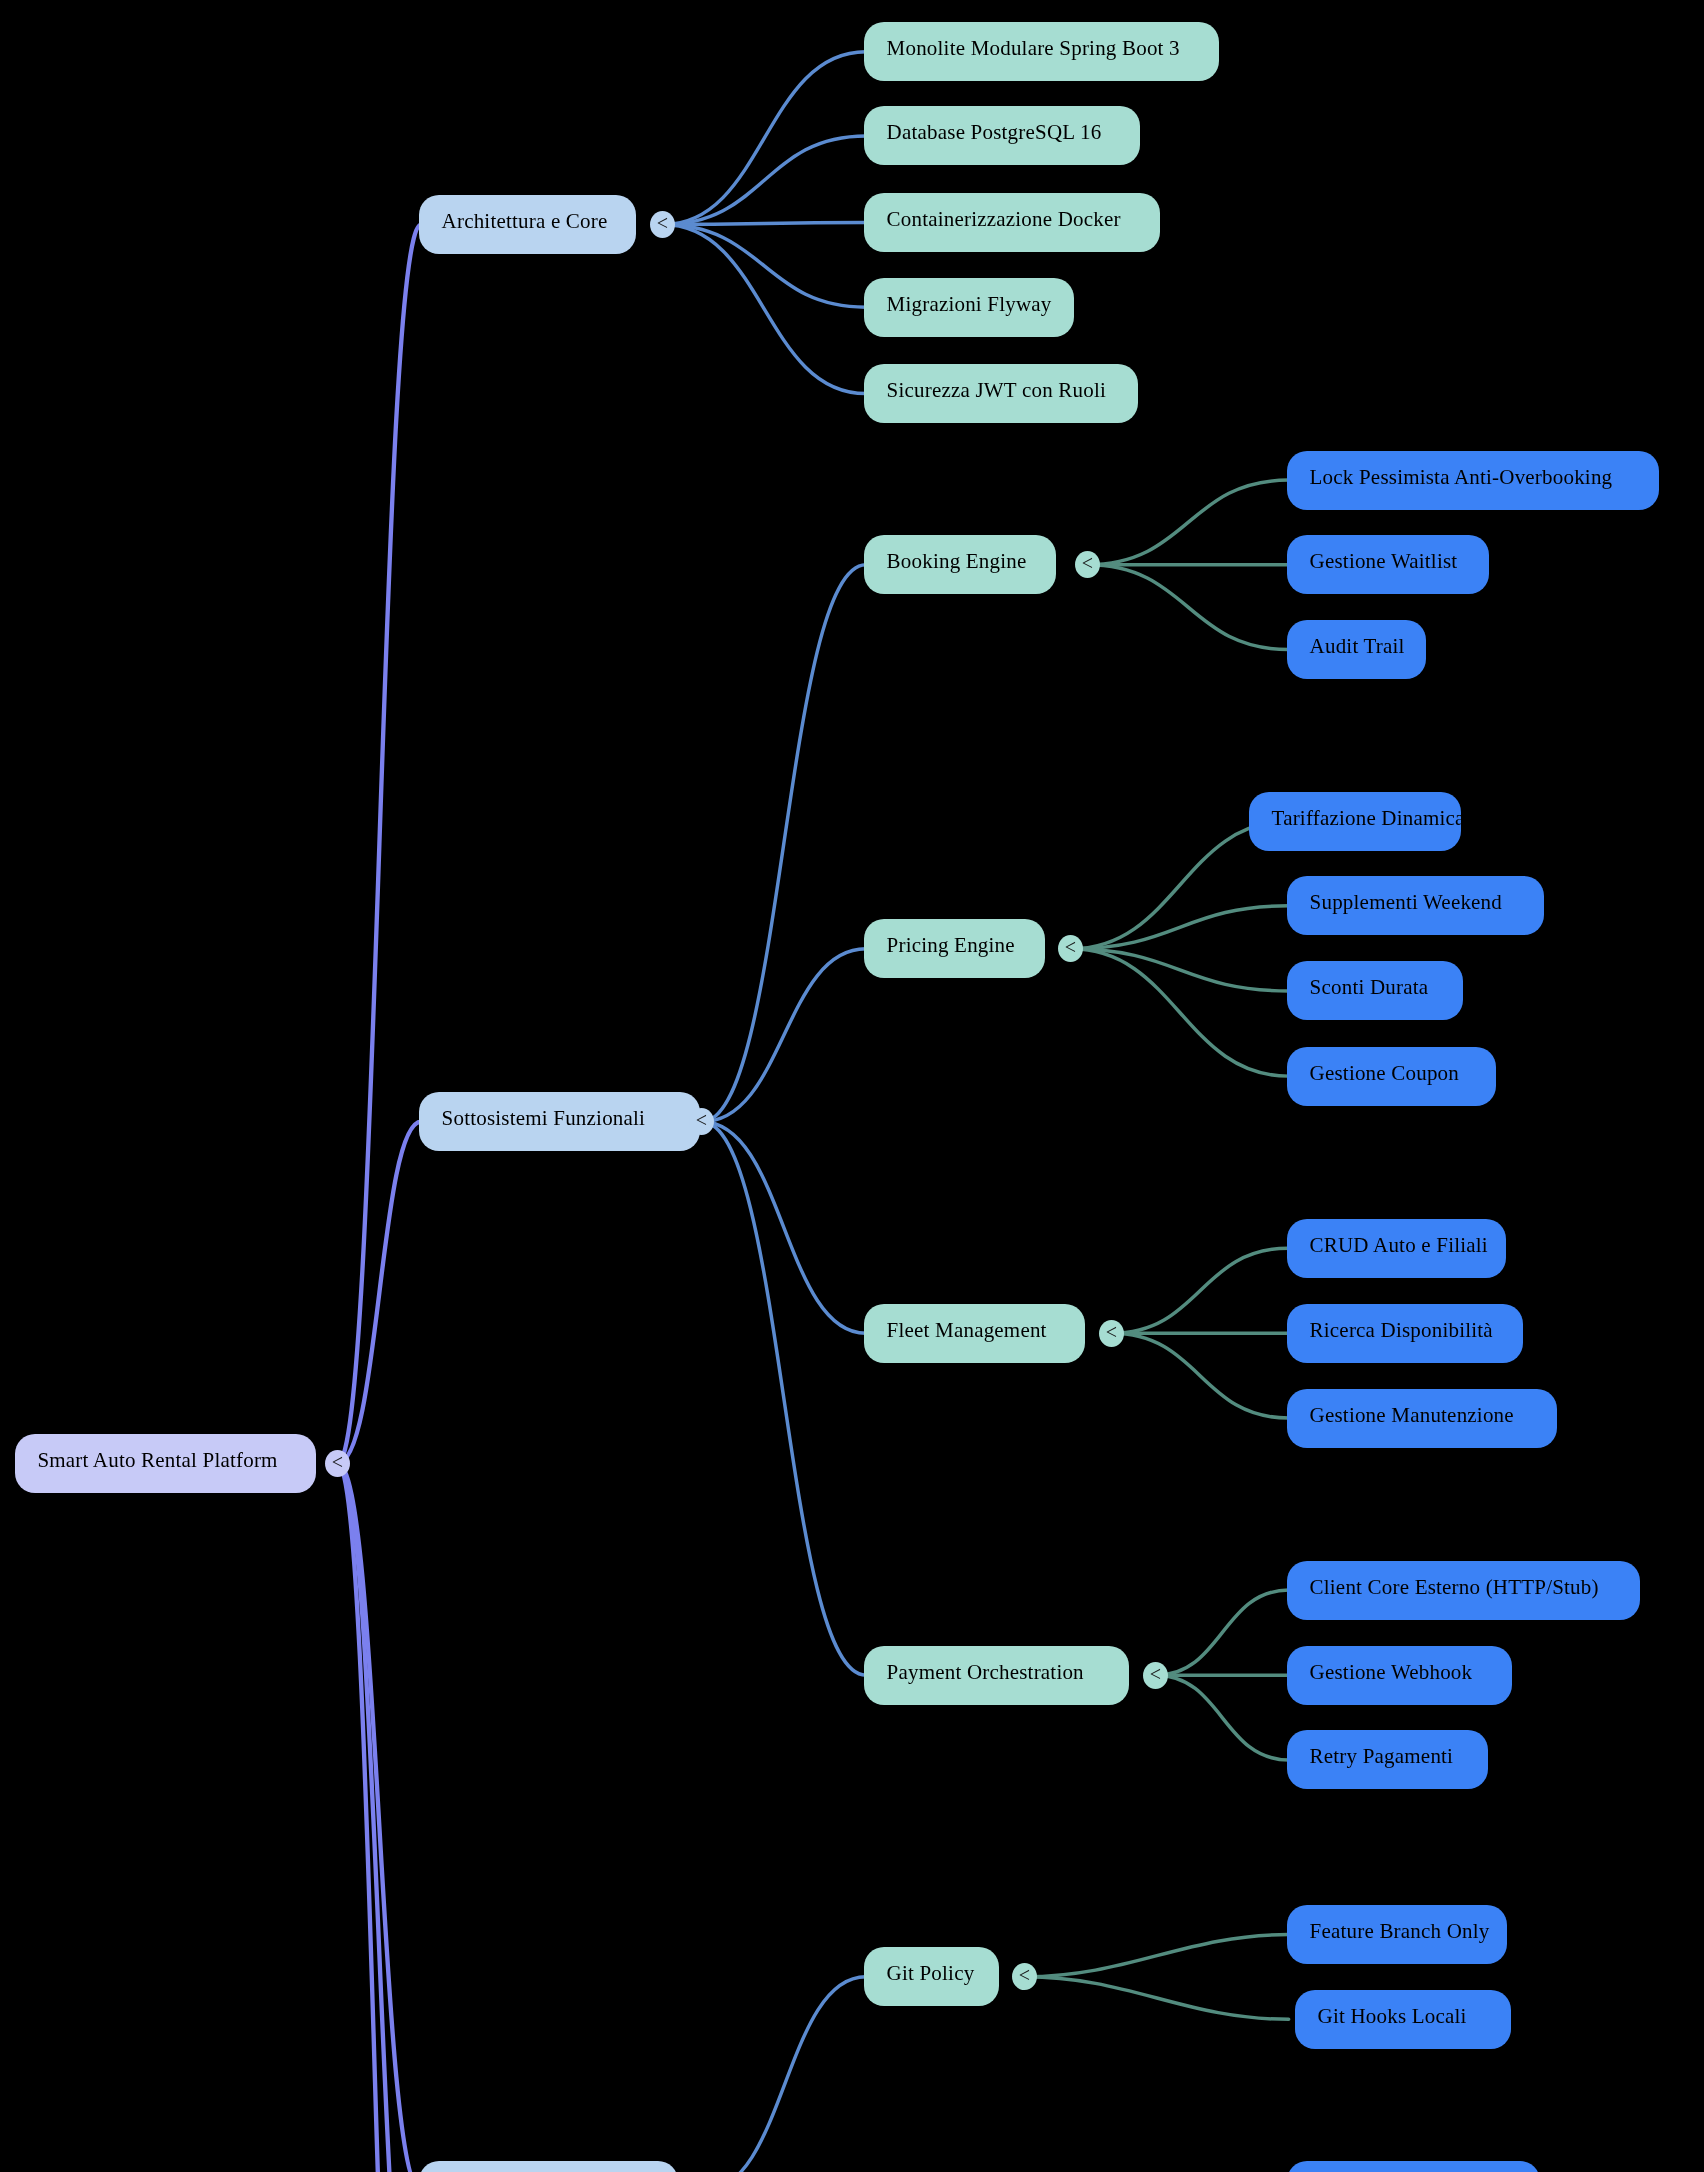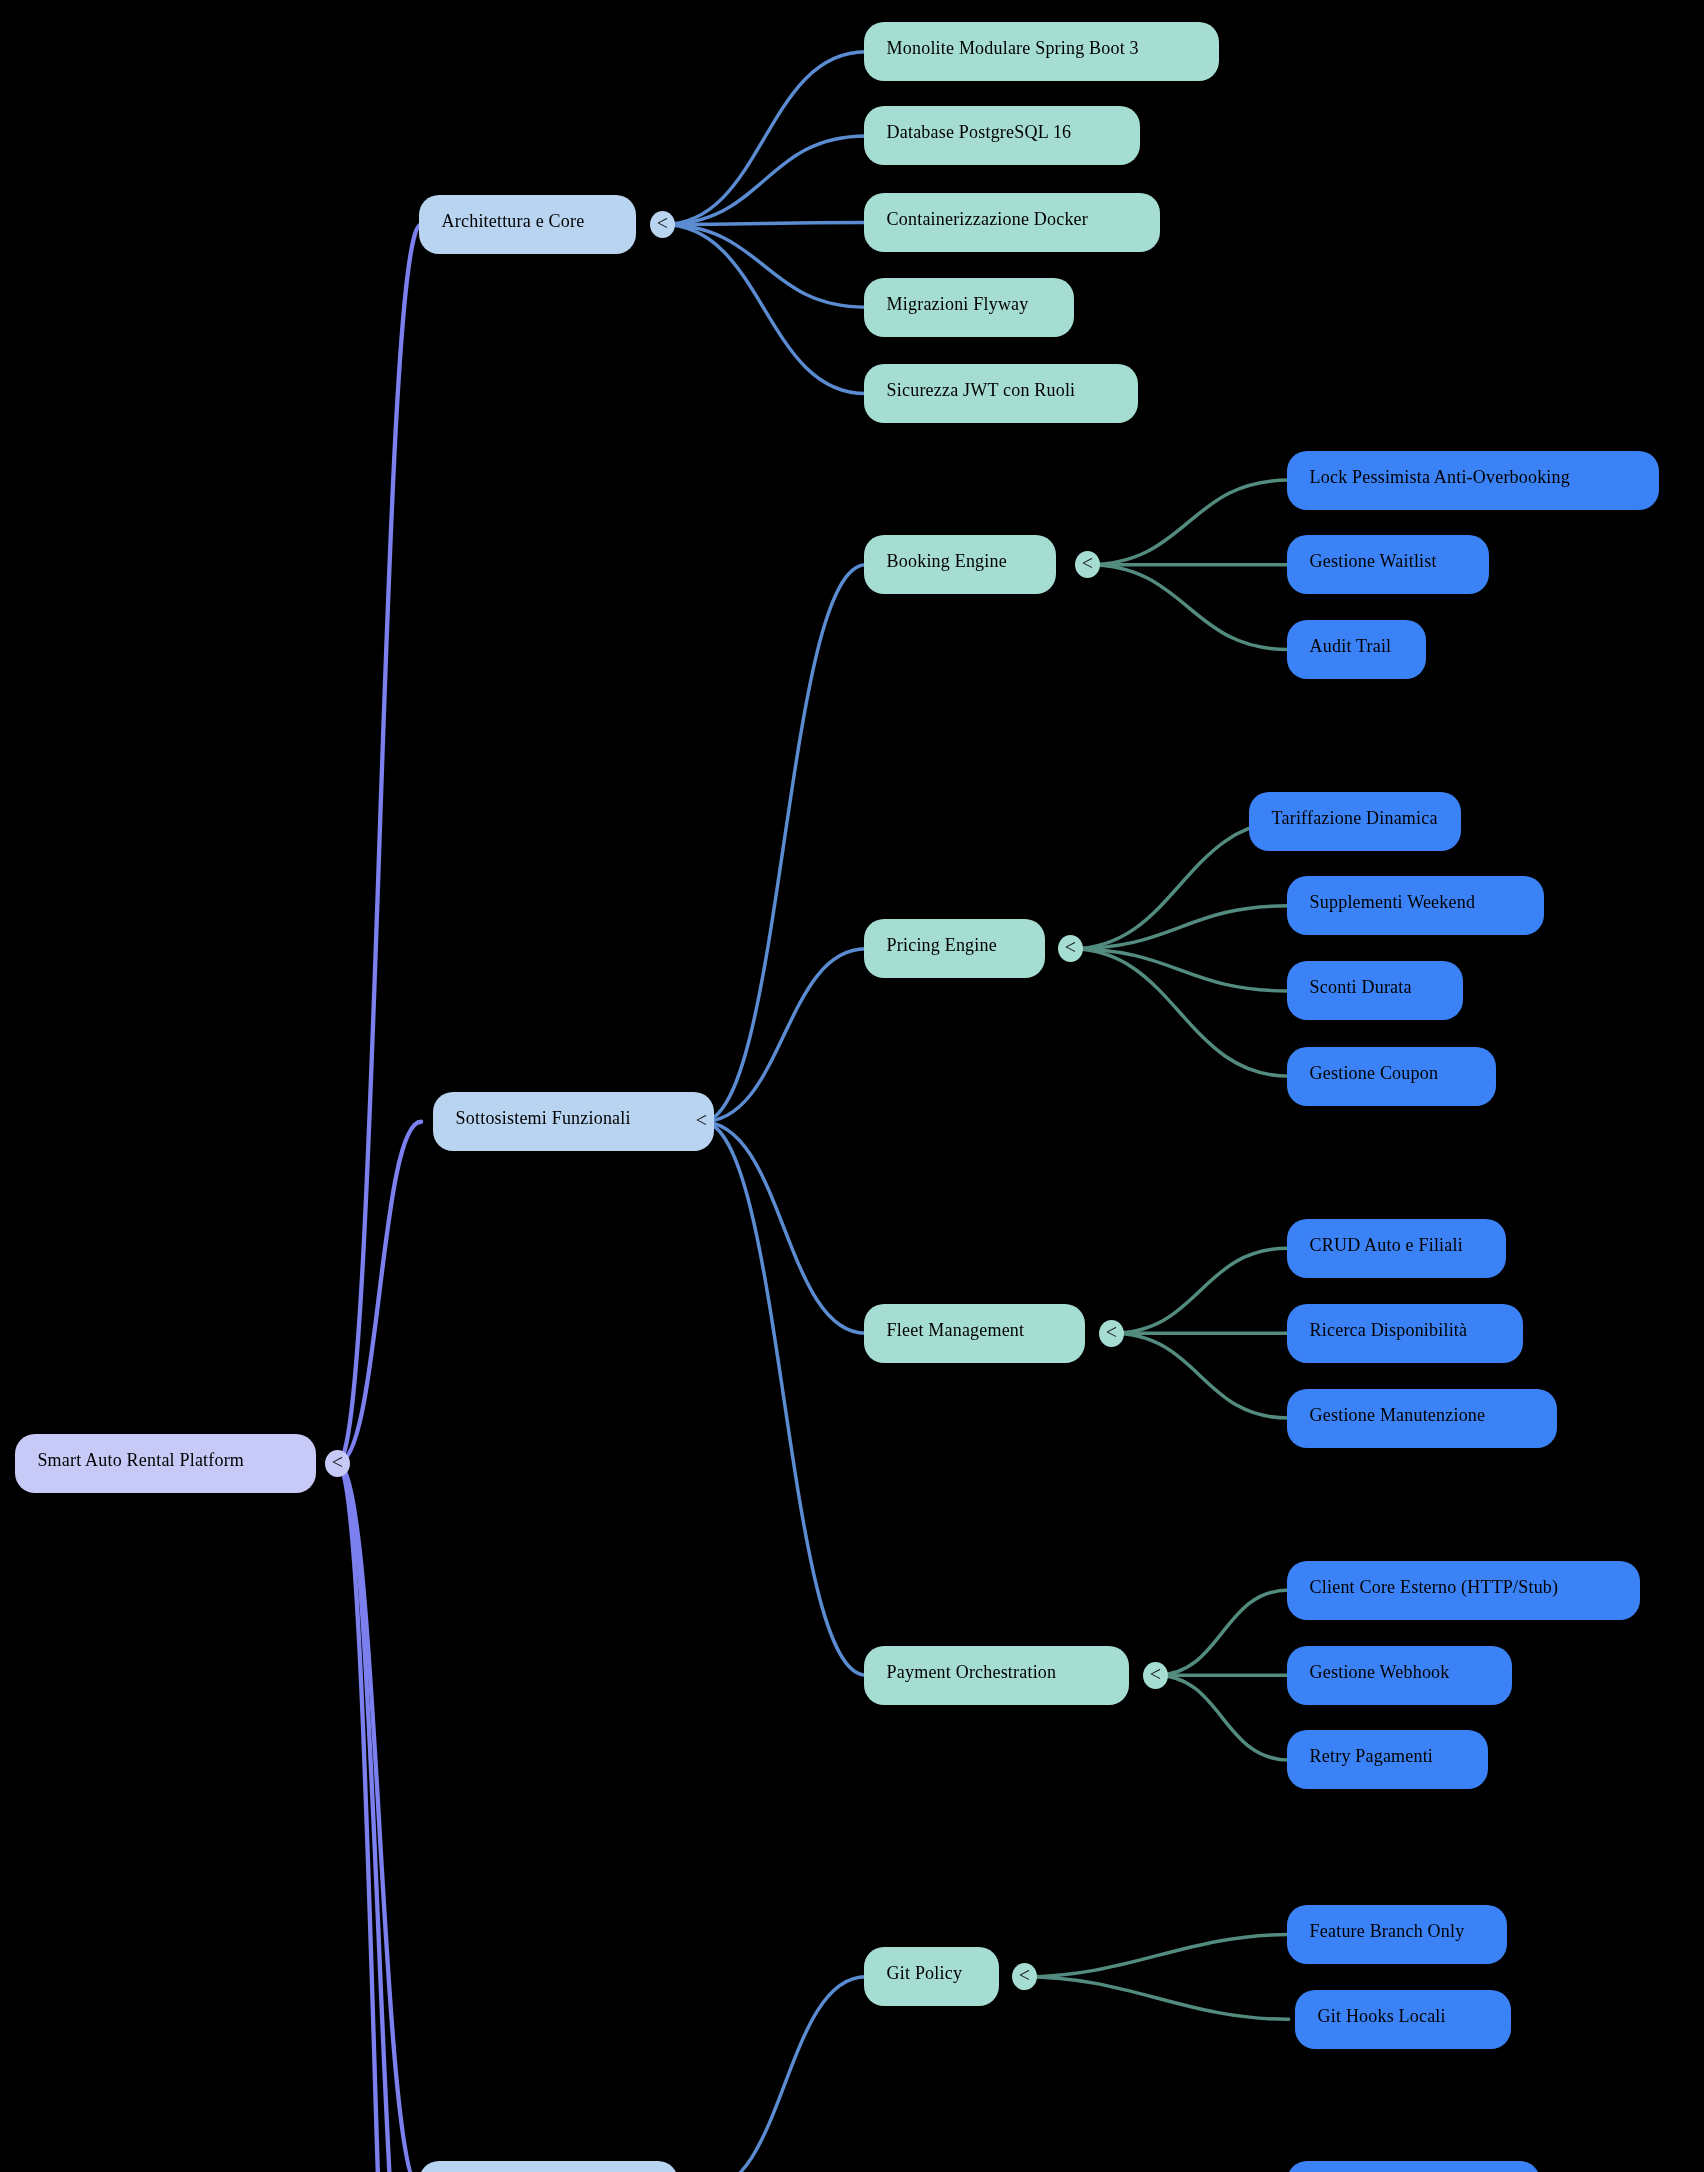--- a/index.html
+++ b/index.html
@@ -27,21 +27,21 @@
     border-radius: 20px;
     display: flex;
     align-items: center;
     box-sizing: border-box;
     padding: 0 22.6px 6px 22.6px;
     z-index: 3;
     white-space: nowrap;
     cursor: default;
   }
   .node span.label {
-    font-size: 18px;
+    font-size: 21px;
     color: #000000;
     letter-spacing: 0.2px;
   }
   .level0 { background: #c7caf7; }
   .level1 { background: #b9d4f0; }
   .level2 { background: #a6ddd2; }
   .level3 { background: #3b82f6; }
   .marker {
     position: absolute;
     width: 25px;
@@ -112,21 +112,21 @@
     </div>
     <div class="marker level0" style="left: 325px; top: 1450px; width: 25px; height: 27px;">
       <span class="chev">&lt;</span>
     </div>
     <div class="node level1" style="left: 419px; top: 195px; width: 217px;">
       <span class="label">Architettura e Core</span>
     </div>
     <div class="marker level1" style="left: 650px; top: 211px; width: 25px; height: 27px;">
       <span class="chev">&lt;</span>
     </div>
-    <div class="node level1" style="left: 433px; top: 1092px; width: 281px;">
+    <div class="node level1" style="left: 419px; top: 1092px; width: 281px;">
       <span class="label">Sottosistemi Funzionali</span>
     </div>
     <div class="marker level1" style="left: 689px; top: 1108px; width: 25px; height: 27px;">
       <span class="chev">&lt;</span>
     </div>
     <div class="node level1" style="left: 419px; top: 2161px; width: 259px;"></div>
     <div class="node level2" style="left: 864px; top: 22px; width: 355px;">
       <span class="label">Monolite Modulare Spring Boot 3</span>
     </div>
     <div class="node level2" style="left: 864px; top: 106px; width: 276px;">

